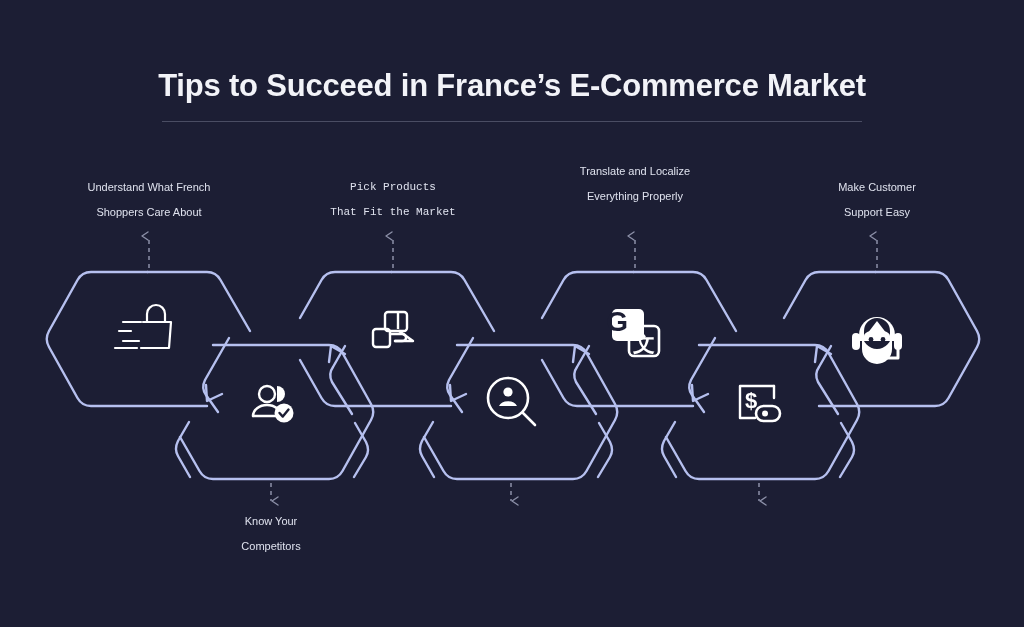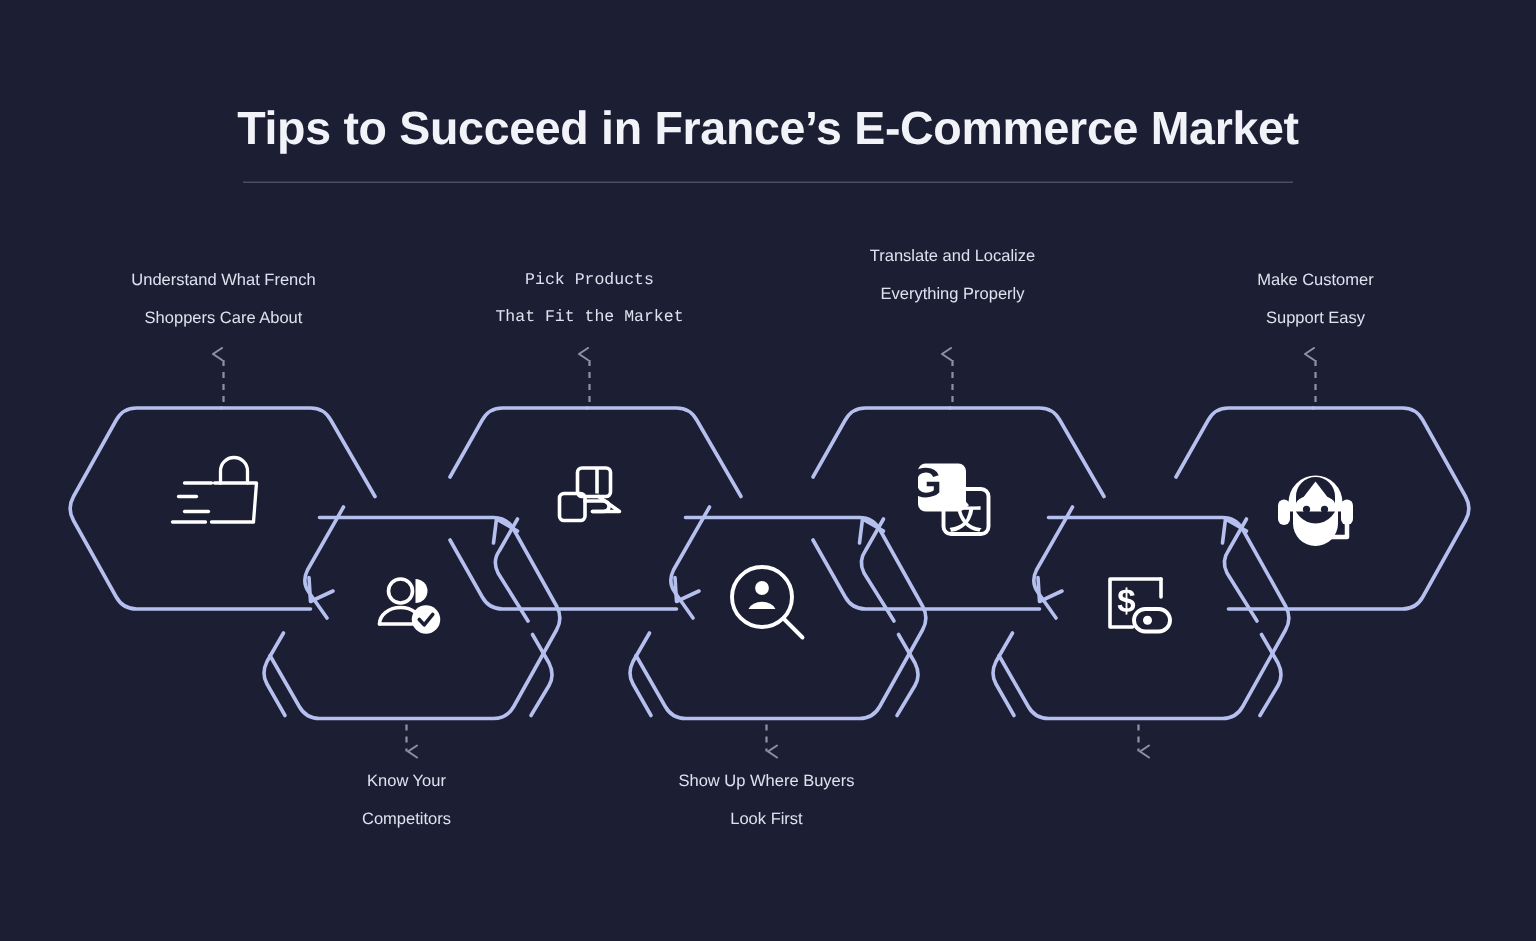--- a/index.html
+++ b/index.html
@@ -211,20 +211,18 @@
       <path d="M21,15 L21,23 L2,23" fill="none" stroke="#ffffff" stroke-width="3" stroke-linecap="round" stroke-linejoin="round"></path>
     </g>
   </svg>
 
   <div class="label" style="left:29px;top:175px;width:240px;">Understand What French
 Shoppers Care About</div>
   <div class="label" style="left:171px;top:509px;width:200px;">Know Your
 Competitors</div>
   <div class="label" style="left:283px;top:175px;width:220px;font-family:Liberation Mono, monospace;">Pick Products
 That Fit the Market</div>
-  <div class="label" style="left:401px;top:509px;width:220px;">Show Up Where Buyers
-Look First</div>
   <div class="label" style="left:517px;top:159px;width:236px;">Translate and Localize
 Everything Properly</div>
   <div class="label" style="left:781px;top:175px;width:192px;">Make Customer
 Support Easy</div>
 
 </div>
 
 </body></html>

